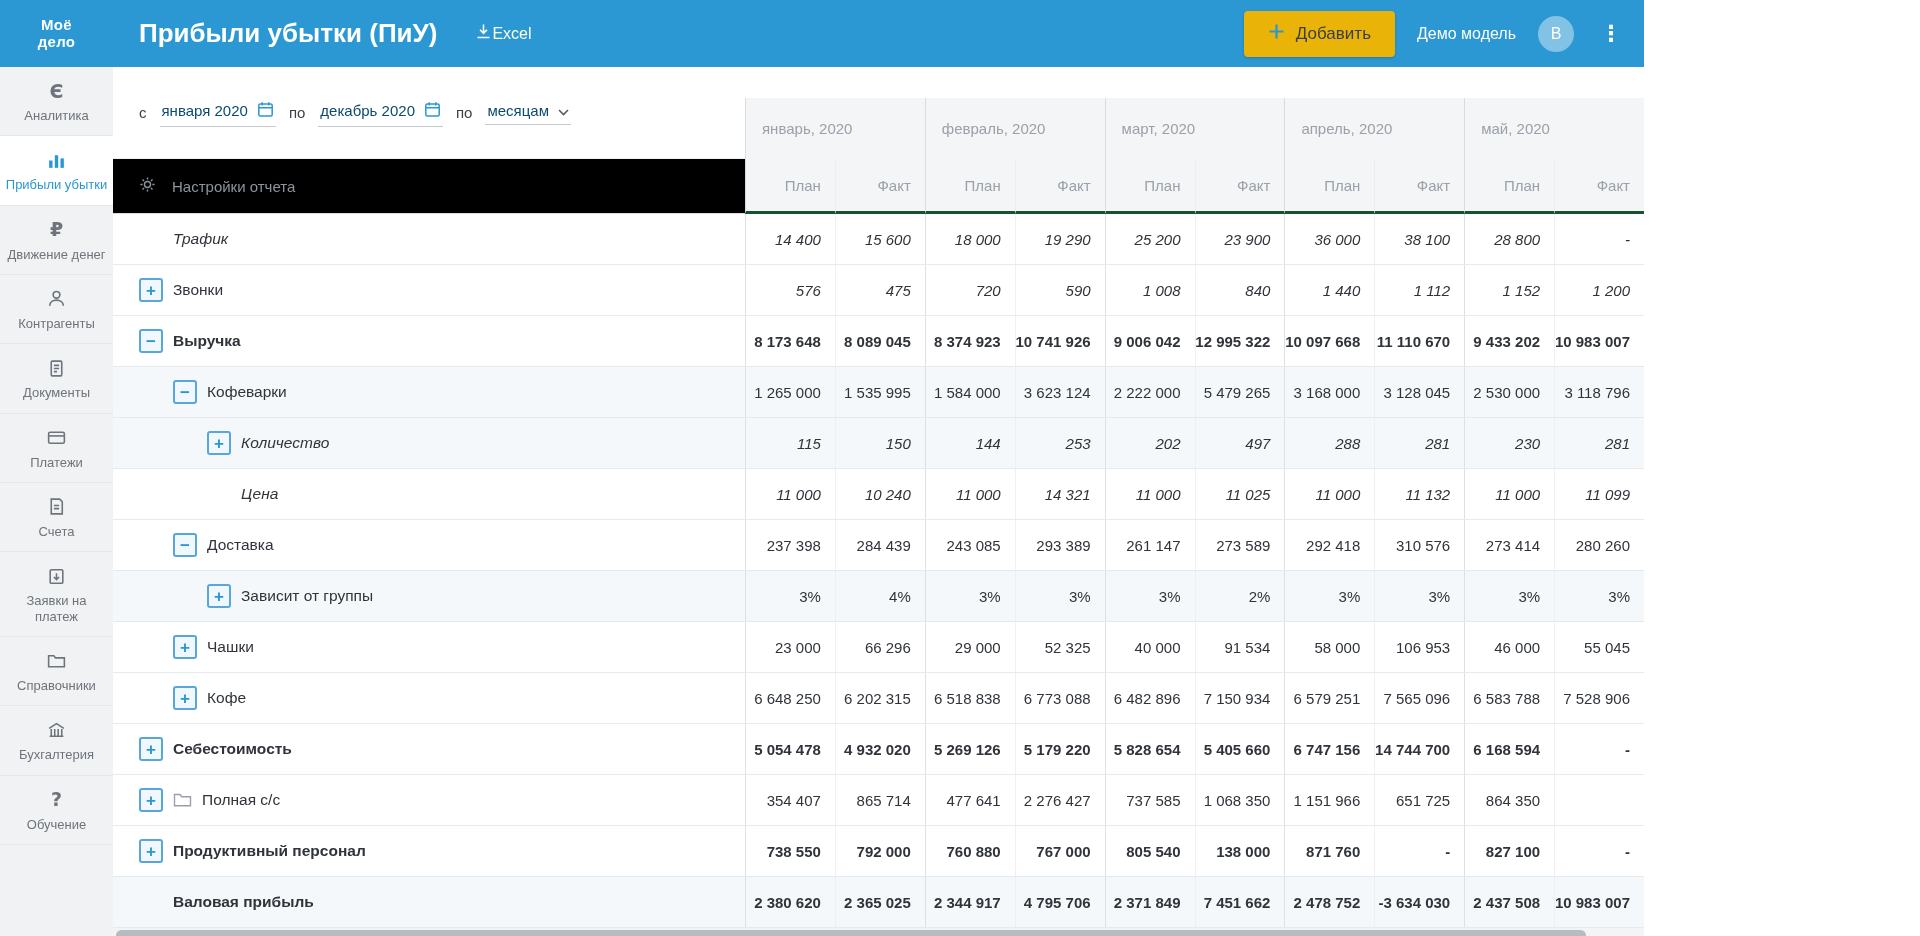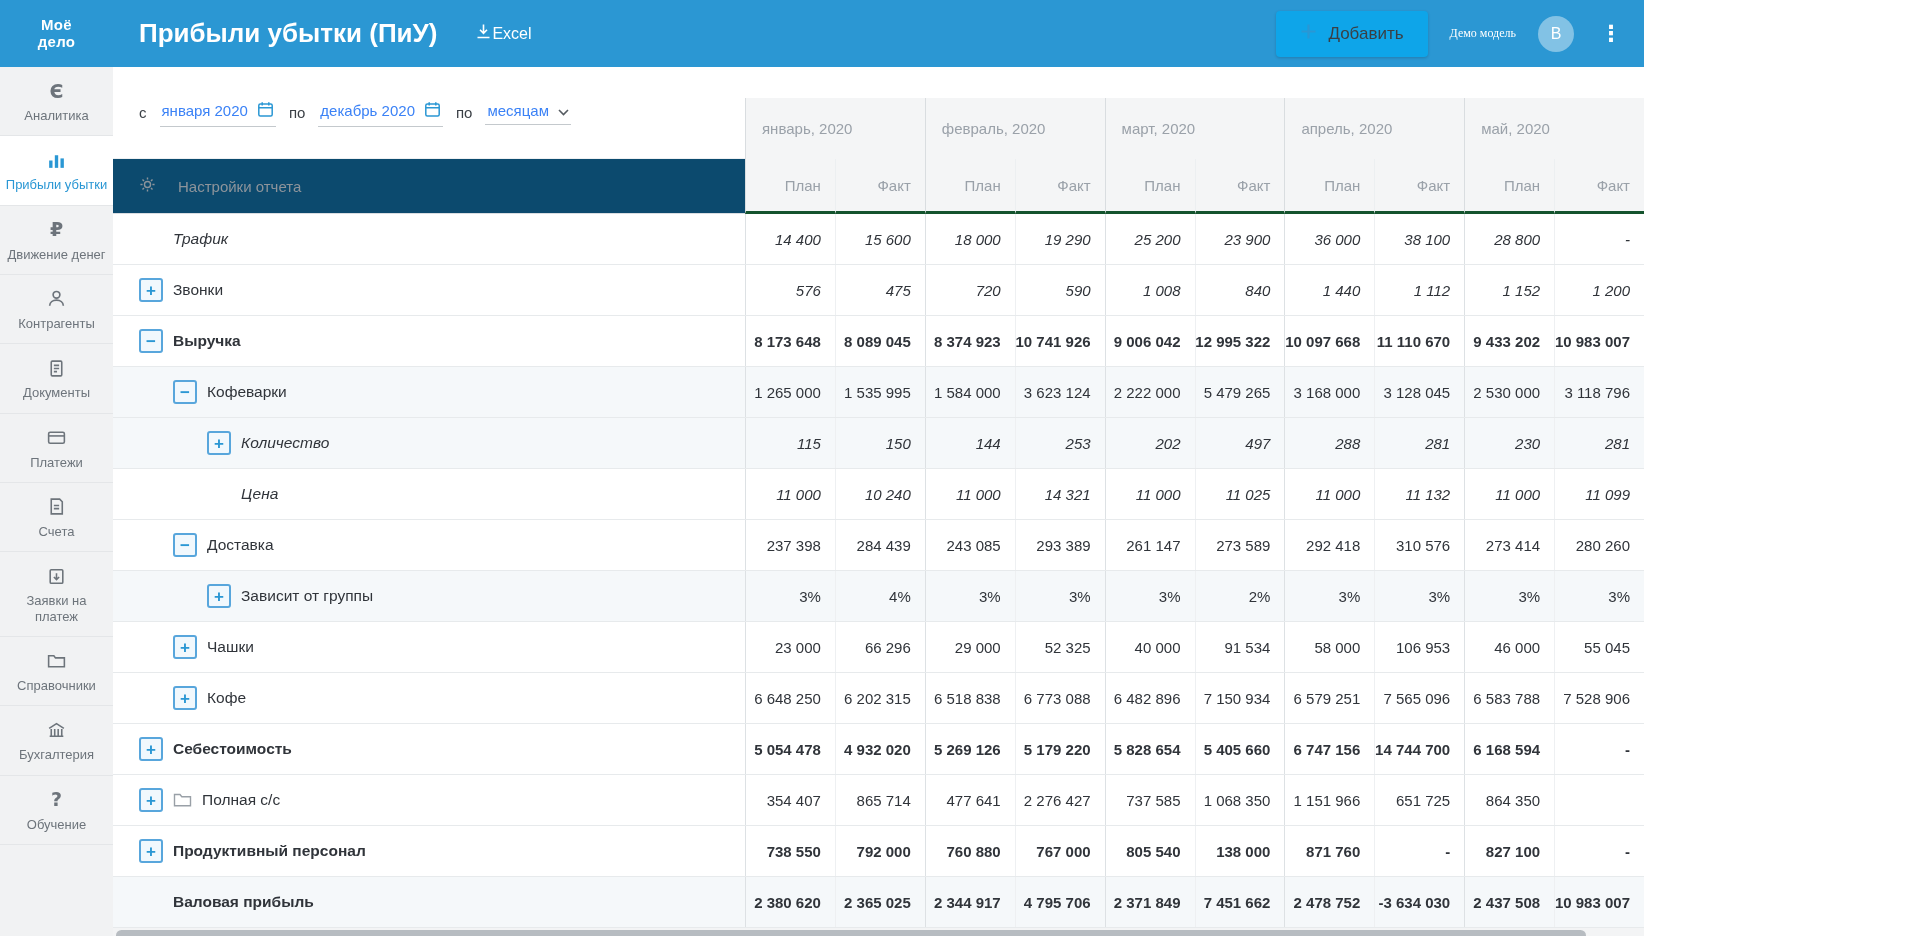--- a/index.html
+++ b/index.html
@@ -5,22 +5,22 @@
   html,body{margin:0;padding:0;background:#fff;}
   body{font-family:"Liberation Sans","DejaVu Sans",sans-serif;color:#30343a;}
   .app{width:1644px;height:936px;display:flex;flex-direction:column;overflow:hidden;background:#fff;}
 
   
   .topbar{height:67px;flex:0 0 auto;background:#2b97d3;display:flex;align-items:center;color:#fff;}
   .logo{width:113px;flex:0 0 113px;text-align:center;font-size:15px;font-weight:700;line-height:1.12;letter-spacing:.3px;cursor:pointer;}
   .title{font-size:26px;font-weight:600;margin-left:26px;white-space:nowrap;}
   .excel{display:flex;align-items:center;margin-left:38px;font-size:16px;cursor:pointer;}
   .top-right{margin-left:auto;display:flex;align-items:center;gap:22px;padding-right:18px;}
-  .add-btn{background:#0ea5e9;border:none;border-radius:4px;height:46px;padding:0 24px;display:flex;align-items:center;gap:11px;font-size:17px;color:#3a3f44;font-family:inherit;cursor:pointer;box-shadow:0 1px 3px rgba(0,0,0,.18);}
-  .account{font-size:12px;cursor:pointer;white-space:nowrap;font-family:Liberation Serif, serif;}
+  .add-btn{background:#eab308;border:none;border-radius:4px;height:46px;padding:0 24px;display:flex;align-items:center;gap:11px;font-size:17px;color:#3a3f44;font-family:inherit;cursor:pointer;box-shadow:0 1px 3px rgba(0,0,0,.18);}
+  .account{font-size:16px;cursor:pointer;white-space:nowrap;}
   .avatar{width:36px;height:36px;border-radius:50%;background:#82c2e5;display:flex;align-items:center;justify-content:center;font-size:16px;color:#fff;cursor:pointer;}
   .kebab{font-size:22px;font-weight:700;cursor:pointer;padding:0 4px;}
 
   
   .body{flex:1;display:flex;min-height:0;}
   .sidebar{width:113px;flex:0 0 113px;background:#f1f2f3;overflow:hidden;}
   .sb-item{display:flex;flex-direction:column;align-items:center;text-align:center;gap:6px;padding:13px 4px 12px;font-size:13px;line-height:1.18;color:#6d747b;border-bottom:1px solid #e4e6e8;cursor:pointer;}
   .sb-item.active{background:#fff;color:#2a97d4;}
   .sb-ico{height:22px;display:flex;align-items:center;justify-content:center;}
   .tico{font-size:19px;font-weight:700;font-family:"DejaVu Sans",sans-serif;}
@@ -31,23 +31,23 @@
   
   .trow{display:grid;grid-template-columns:632px repeat(10,minmax(0,1fr));}
   .hrow1{height:92px;}
   .hrow2{height:55px;}
   .drow{height:50px;border-bottom:1px solid #e7eaec;background:#fff;}
   .drow.shaded{background:#f5f8fa;}
   .drow.bold .row-label,.drow.bold .val-cell{font-weight:700;}
 
   .filter-cell{display:flex;align-items:center;gap:13px;padding-left:26px;background:#fff;border-bottom:1px solid #eef0f2;}
   .f-label{font-size:15px;color:#3a3f45;}
-  .f-value{display:flex;align-items:center;gap:9px;border-bottom:1px solid #c4c9cd;padding:2px 2px 5px;font-size:15px;color:#3b82f6;cursor:pointer;white-space:nowrap;}
+  .f-value{display:flex;align-items:center;gap:9px;border-bottom:1px solid #c4c9cd;padding:2px 2px 5px;font-size:15px;color:#0c4a6e;cursor:pointer;white-space:nowrap;}
   .month-cell{grid-column:span 2;margin-top:31px;background:#f4f5f6;color:#9aa1a9;font-size:15px;display:flex;align-items:center;padding-left:16px;border-left:1px solid #d9dde0;}
-  .settings-cell{display:flex;align-items:center;gap:22px;padding-left:26px;background:#0c4a6e;border-bottom:1px solid #d9dde1;color:#8d949b;font-size:15px;cursor:pointer;}
+  .settings-cell{display:flex;align-items:center;gap:16px;padding-left:26px;background:#000000;border-bottom:1px solid #d9dde1;color:#8d949b;font-size:15px;cursor:pointer;}
   .sub-cell{background:#f4f5f6;color:#9aa1a9;font-size:15px;display:flex;align-items:center;justify-content:flex-end;padding-right:14px;border-bottom:3px solid #14532d;border-left:1px solid #eceff1;}
   .sub-cell.month-start{border-left:1px solid #d9dde0;}
 
   .label-cell{display:flex;align-items:center;gap:10px;font-size:15.5px;}
   .row-label{white-space:nowrap;}
   .val-cell{display:flex;align-items:center;justify-content:flex-end;padding-right:14px;font-size:15px;border-left:1px solid #eef0f2;white-space:nowrap;}
   .val-cell.month-start{border-left:1px solid #dde1e4;}
   .it{font-style:italic;}
 
   .toggle{width:24px;height:24px;flex:0 0 24px;box-sizing:border-box;border:2px solid #58a6dc;border-radius:3px;background:#f1f8fd;color:#2a97d4;display:flex;align-items:center;justify-content:center;font-size:17px;font-weight:700;line-height:1;cursor:pointer;}

